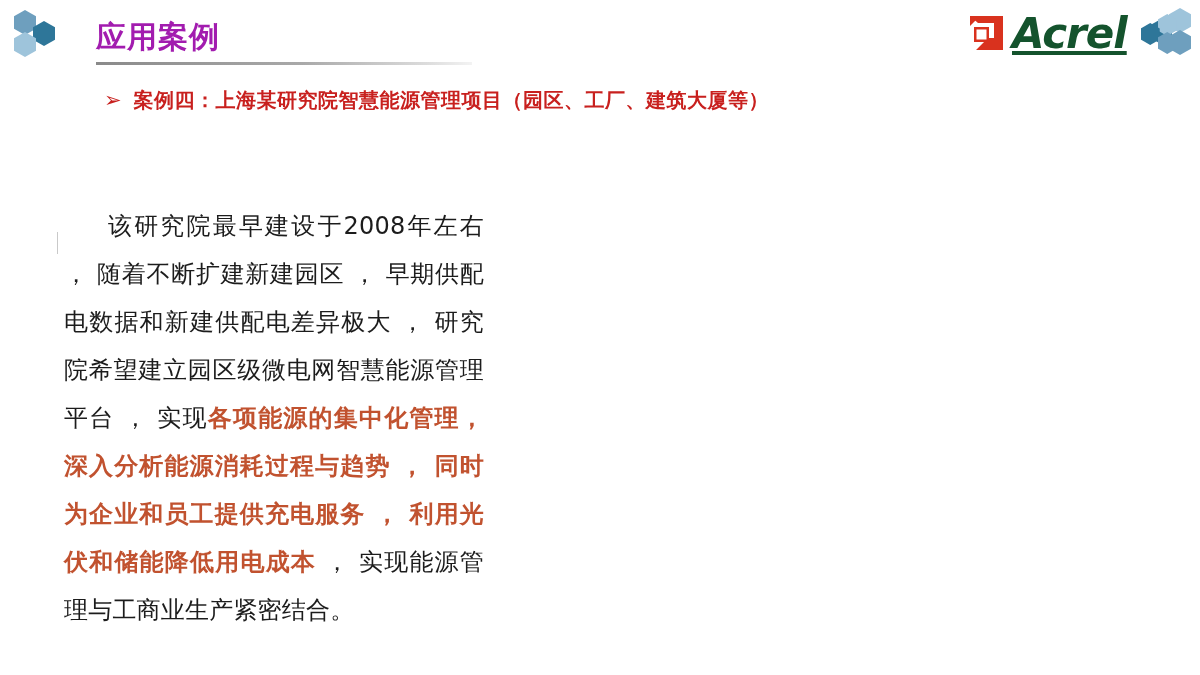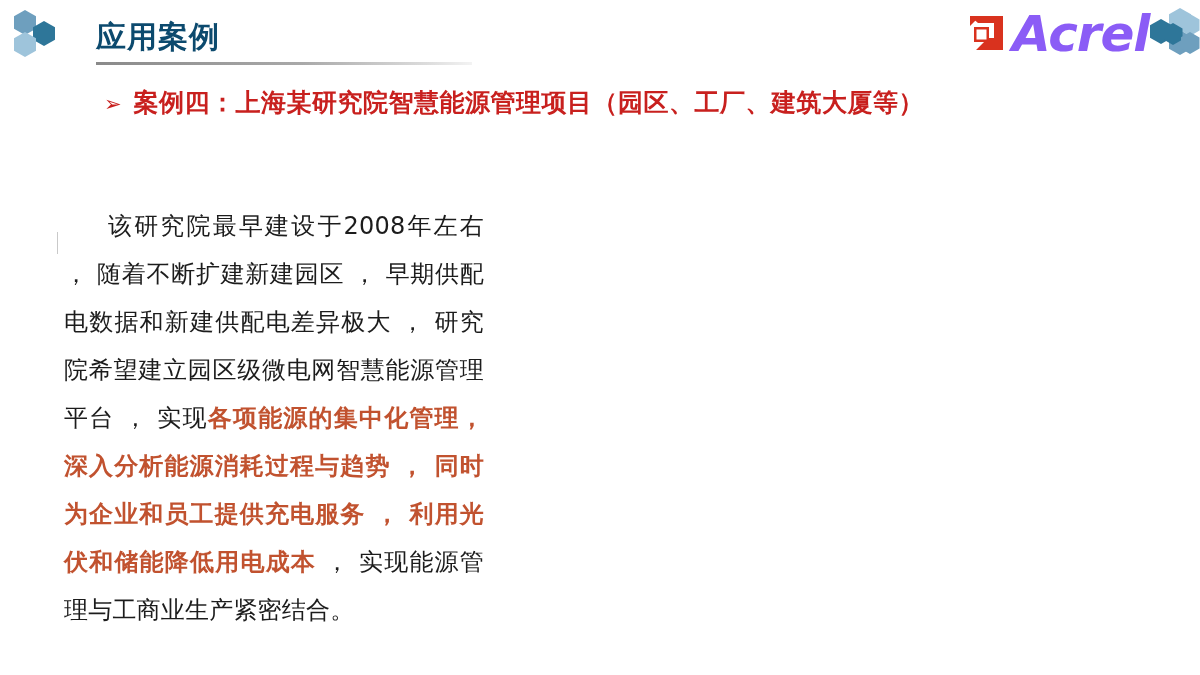--- a/index.html
+++ b/index.html
@@ -61,25 +61,26 @@
   .logo-mark {
     position: relative;
     width: 40px;
     height: 40px;
     margin-right: 4px;
   }
   .logo-word {
     font-family: "DejaVu Sans", "Liberation Sans", sans-serif;
     font-style: italic;
     font-weight: bold;
-    font-size: 50px;
+    font-size: 42px;
     letter-spacing: -1px;
-    color: #8b5cf6;
+    color: #14532d;
     line-height: 1;
     margin-left: 2px;
+    text-decoration: underline;
   }
   .logo-hex {
     position: relative;
     width: 46px;
     height: 40px;
     margin-left: 12px;
   }
   .logo-hex .hex { width: 19px; height: 22px; }
   .logo-hex .h1 { left: 19px; top: 0px;  background: #9EC4DB; }
   .logo-hex .h2 { left: 2px;  top: 9px;  background: #2E7699; }
@@ -89,21 +90,21 @@
   .title-block {
     position: absolute;
     left: 96px;
     top: 20px;
     width: 800px;
   }
   .title-text {
     font-family: "DejaVu Sans", "Liberation Sans", sans-serif;
     font-weight: bold;
     font-size: 30px;
-    color: #0c4a6e;
+    color: #a21caf;
     line-height: 1.1;
     letter-spacing: 1px;
   }
   .title-rule {
     margin-top: 9px;
     width: 376px;
     height: 3px;
     background: linear-gradient(to right, #8a8a8a 0%, #a9a9a9 55%, #dcdcdc 88%, #f3f3f3 100%);
   }
 
@@ -119,21 +120,21 @@
   .case-bullet {
     color: #C8201E;
     font-size: 21px;
     line-height: 1;
     margin-right: 12px;
     font-family: "DejaVu Sans", sans-serif;
   }
   .case-title {
     font-family: "DejaVu Sans", "Liberation Sans", sans-serif;
     font-weight: bold;
-    font-size: 25px;
+    font-size: 20px;
     color: #C8201E;
     letter-spacing: 0.5px;
     line-height: 1.2;
   }
 
   
   .body-block {
     position: absolute;
     left: 64px;
     top: 178px;

